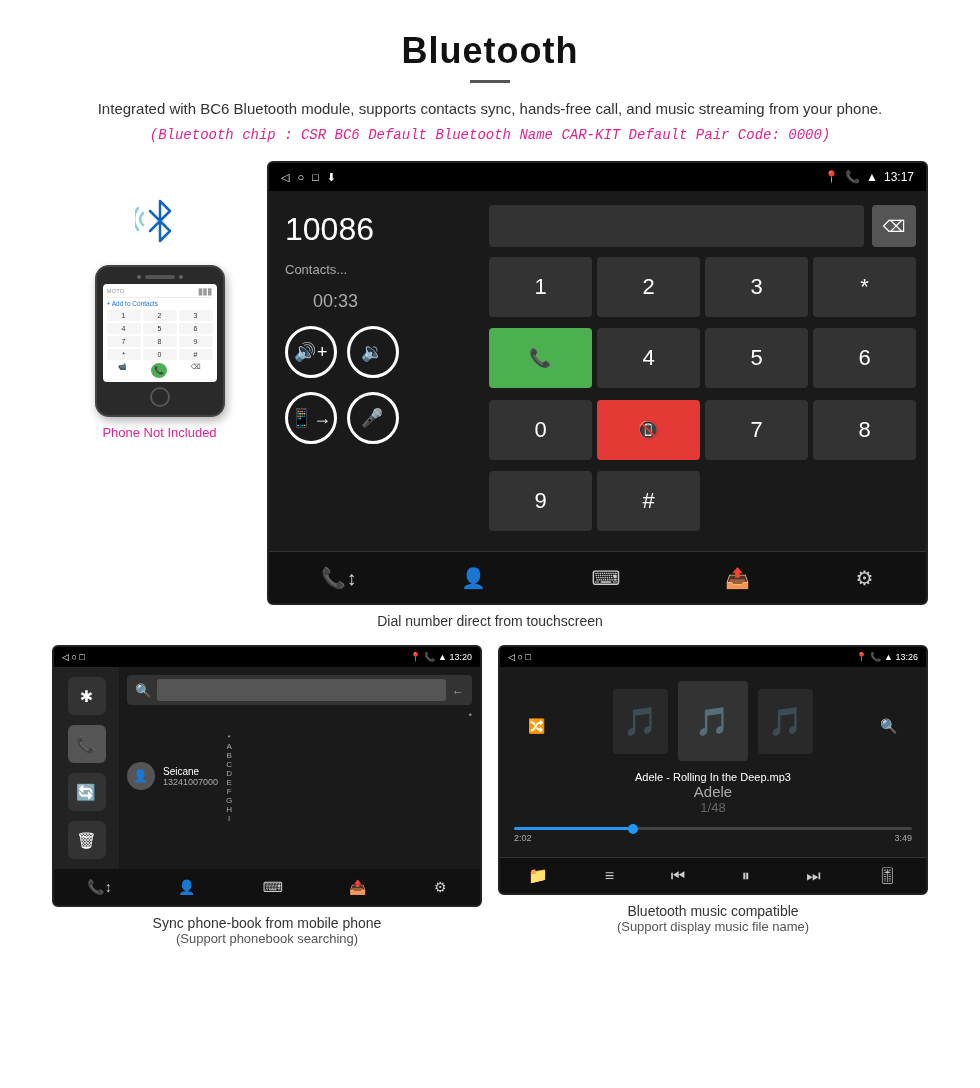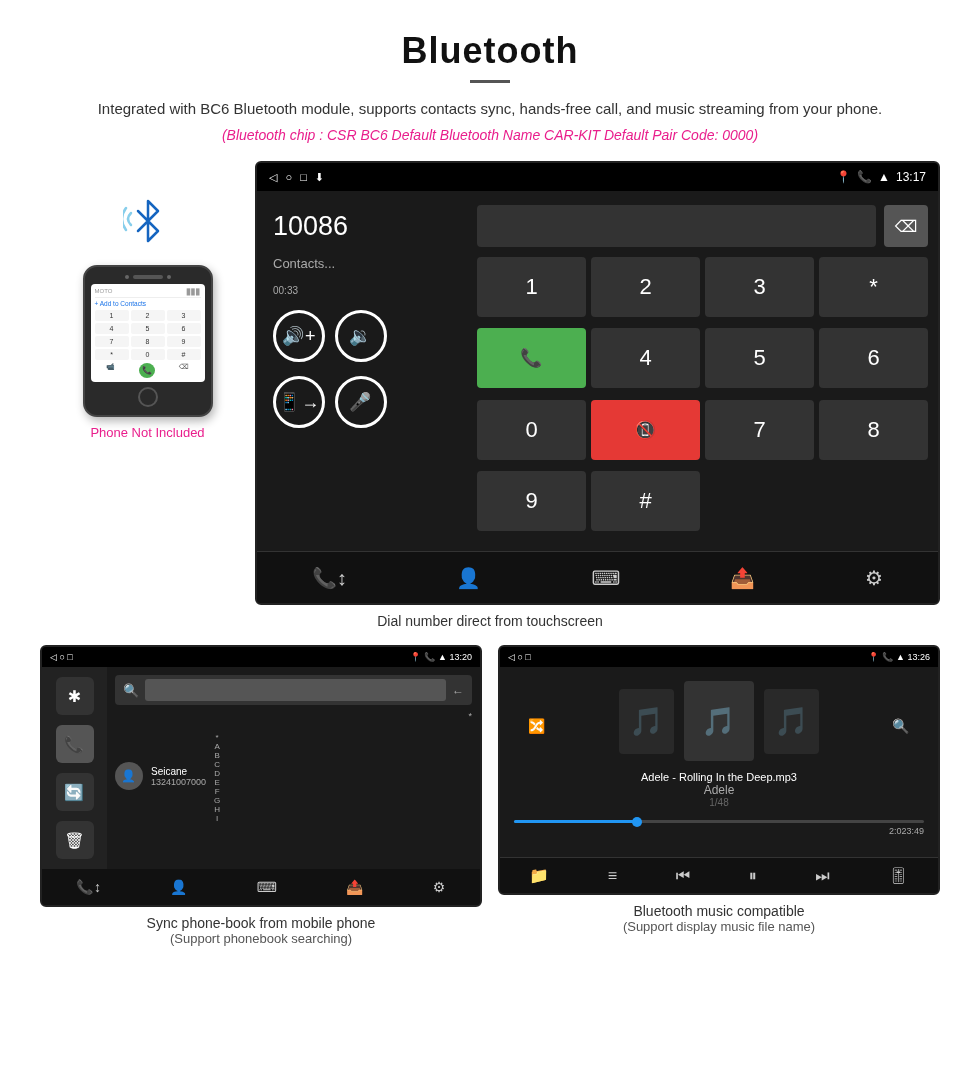--- a/index.html
+++ b/index.html
@@ -6,21 +6,21 @@
     body {
       width: 980px;
       min-height: 1088px;
       background: #fff;
       font-family: Arial, sans-serif;
       color: #333;
     }
 
     .page-container {
       width: 980px;
-      padding: 30px 40px 40px;
+      padding: 30px 52px 40px;
     }
 
     
     .header {
       text-align: center;
       margin-bottom: 18px;
     }
     .header h1 {
       font-size: 36px;
       font-weight: 900;
@@ -36,20 +36,21 @@
     .header-desc {
       font-size: 15px;
       color: #333;
       line-height: 1.6;
       margin-bottom: 6px;
     }
     .header-specs {
       font-size: 14px;
       color: #e91e8c;
       font-style: italic;
+      font-family: Liberation Mono, monospace;
     }
 
     
     .top-section {
       display: flex;
       align-items: flex-start;
       gap: 0;
       margin-bottom: 8px;
     }
 
@@ -179,32 +180,33 @@
 
     .call-left {
       width: 210px;
       padding: 20px 16px;
       display: flex;
       flex-direction: column;
       gap: 14px;
     }
 
     .call-number {
-      font-size: 27px;
+      font-size: 32px;
       color: #fff;
       font-weight: 300;
       text-align: left;
     }
     .call-status {
       font-size: 13px;
       color: #aaa;
     }
     .call-timer {
-      font-size: 10px;
+      font-size: 18px;
       color: #aaa;
+      margin-left: 28px;
     }
 
     .call-btn-row {
       display: flex;
       gap: 10px;
     }
     .call-circle-btn {
       width: 52px; height: 52px;
       border-radius: 50%;
       border: 3px solid #fff;
@@ -444,22 +446,22 @@
       display: flex;
       justify-content: center;
       align-items: center;
     }
 
     .music-info {
       text-align: center;
       margin-bottom: 6px;
     }
     .music-title { font-size: 11px; color: #fff; }
-    .music-artist { font-size: 12px; color: #aaa; }
-    .music-track { font-size: 10px; color: #666; }
+    .music-artist { font-size: 15px; color: #aaa; }
+    .music-track { font-size: 13px; color: #666; }
 
     .music-progress-bar {
       width: 100%;
       height: 3px;
       background: #444;
       border-radius: 2px;
       margin: 6px 0 3px;
       position: relative;
     }
     .music-progress-fill {
@@ -472,21 +474,21 @@
       width: 10px; height: 10px;
       background: #2196f3;
       border-radius: 50%;
       position: absolute;
       top: -3.5px;
       left: 30%;
       transform: translateX(-50%);
     }
     .music-time-row {
       display: flex;
-      justify-content: flex-end;
+      justify-content: space-between;
       width: 100%;
       font-size: 9px;
       color: #aaa;
     }
 
     .music-bottom-nav {
       background: #111;
       display: flex;
       justify-content: space-around;
       padding: 5px 0;

